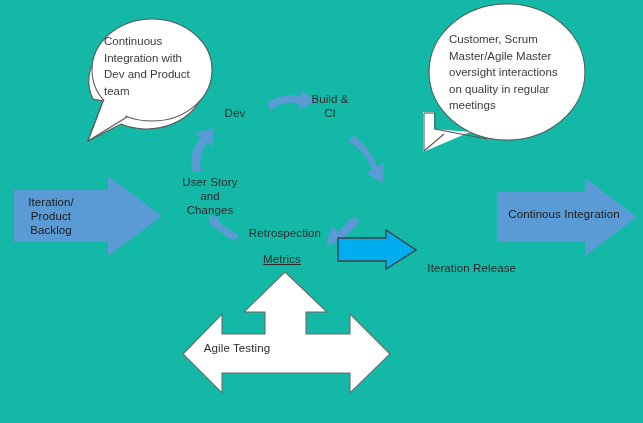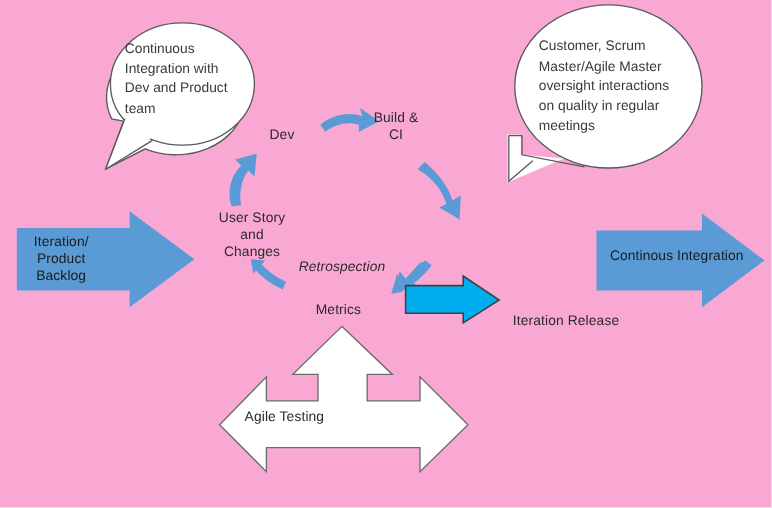--- a/index.html
+++ b/index.html
@@ -7,21 +7,21 @@
     padding: 0;
     background: #ffffff;
   }
   body {
     font-family: "Liberation Sans", sans-serif;
   }
   #canvas {
     position: relative;
     width: 643px;
     height: 423px;
-    background: #f9a8d4;
+    background: #14b8a6;
     overflow: hidden;
   }
   #vector-layer {
     position: absolute;
     left: 0;
     top: 0;
     width: 643px;
     height: 423px;
   }
   .lbl {
@@ -46,22 +46,22 @@
   }
 
   
   #bubble-left-text  { left: 104px; top: 33px;  width: 96px; }
   #bubble-right-text { left: 449px; top: 31px;  width: 116px; }
 
   
   #node-dev        { left: 205px; top: 106px; width: 60px; }
   #node-build      { left: 300px; top: 92px;  width: 60px; }
   #node-sprint     { left: 330px; top: 182px; width: 56px; }
-  #node-retro      { left: 238px; top: 216px; width: 94px; font-style: italic; }
-  #node-metrics    { left: 242px; top: 252px; width: 80px; }
+  #node-retro      { left: 238px; top: 226px; width: 94px; }
+  #node-metrics    { left: 242px; top: 252px; width: 80px; text-decoration: underline; }
   #node-userstory  { left: 170px; top: 175px; width: 80px; }
 
   
   #arrow-left-label-a { left: 21px;  top: 195px; width: 60px; text-align: center; }
   #arrow-left-label-b { left: 84px;  top: 203px; width: 66px; }
   #arrow-right-label  { left: 508px; top: 207px; width: 112px; }
 
   
   #release-label   { left: 398px; top: 261px; width: 118px; text-align: right; }
   #sys-test-label  { left: 194px; top: 341px; width: 86px; }

